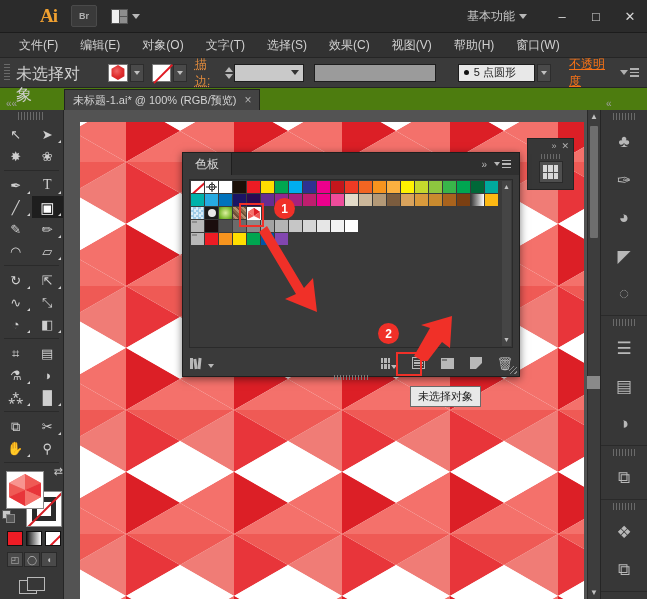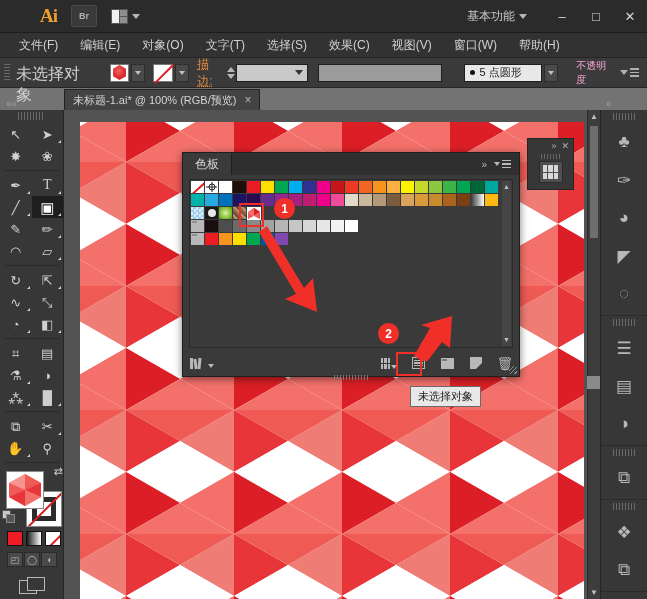--- a/index.html
+++ b/index.html
@@ -102,26 +102,26 @@
     height:18px; background:#c9c9c9; border:1px solid #1e1e1e;
     display:flex; align-items:center; padding:0 4px; color:#1a1a1a; font-size:11px;
   }
   .field .fcaret { margin-left:auto; width:0;height:0;border-left:4px solid transparent;border-right:4px solid transparent;border-top:5px solid #333; }
   .field-gray { height:18px; background:#9b9b9b; border:1px solid #1e1e1e; display:flex; align-items:center; }
   .brush-field {
     height:18px; background:#e8e8e8; border:1px solid #1e1e1e;
     display:flex; align-items:center; padding:0 5px; color:#1a1a1a; font-size:11px; gap:5px;
   }
   .bdot { width:5px;height:5px;border-radius:50%;background:#111; }
-  .opacity-link { color:#f9a8d4; font-size:10px; margin-left:10px; }
+  .opacity-link { color:#f97316; font-size:12px; text-decoration: underline; margin-left:10px; }
   .panel-menu-ic { margin-left:auto; margin-right:8px; display:flex; align-items:center; gap:2px; }
   .pm-lines { display:flex; flex-direction:column; gap:2px; }
   .pm-lines span { display:block; width:9px; height:1.5px; background:#b0b0b0; }
   
-  .tabbar { height: 22px; background:#737373; display:flex; align-items:flex-end; padding-left:64px; }
+  .tabbar { height: 22px; background:#4d7c0f; display:flex; align-items:flex-end; padding-left:64px; }
   .doctab {
     height:21px; background:#434343; border:1px solid #212121; border-bottom:none;
     display:flex; align-items:center; padding:0 8px; gap:8px; font-size:11px; color:#d4d4d4;
   }
   .tabclose { color:#b0b0b0; font-size:12px; }
   
   .workarea { position:absolute; top:110px; left:0; right:0; bottom:0; }
   
   .lefttools {
     position:absolute; left:0; top:0; width:64px; bottom:0;
@@ -306,22 +306,22 @@
 </div>
 
 <div class="menubar">
   <div class="menuitem">文件(F)</div>
   <div class="menuitem">编辑(E)</div>
   <div class="menuitem">对象(O)</div>
   <div class="menuitem">文字(T)</div>
   <div class="menuitem">选择(S)</div>
   <div class="menuitem">效果(C)</div>
   <div class="menuitem">视图(V)</div>
+  <div class="menuitem">帮助(H)</div>
   <div class="menuitem">窗口(W)</div>
-  <div class="menuitem">帮助(H)</div>
 </div>
 
 <div class="controlbar">
   <div class="grip"></div>
   <div class="cb-label">未选择对象</div>
 
   <div class="swatch-btn">
     <div class="fill-hex"></div>
   </div>
   <div class="mini-caret">

